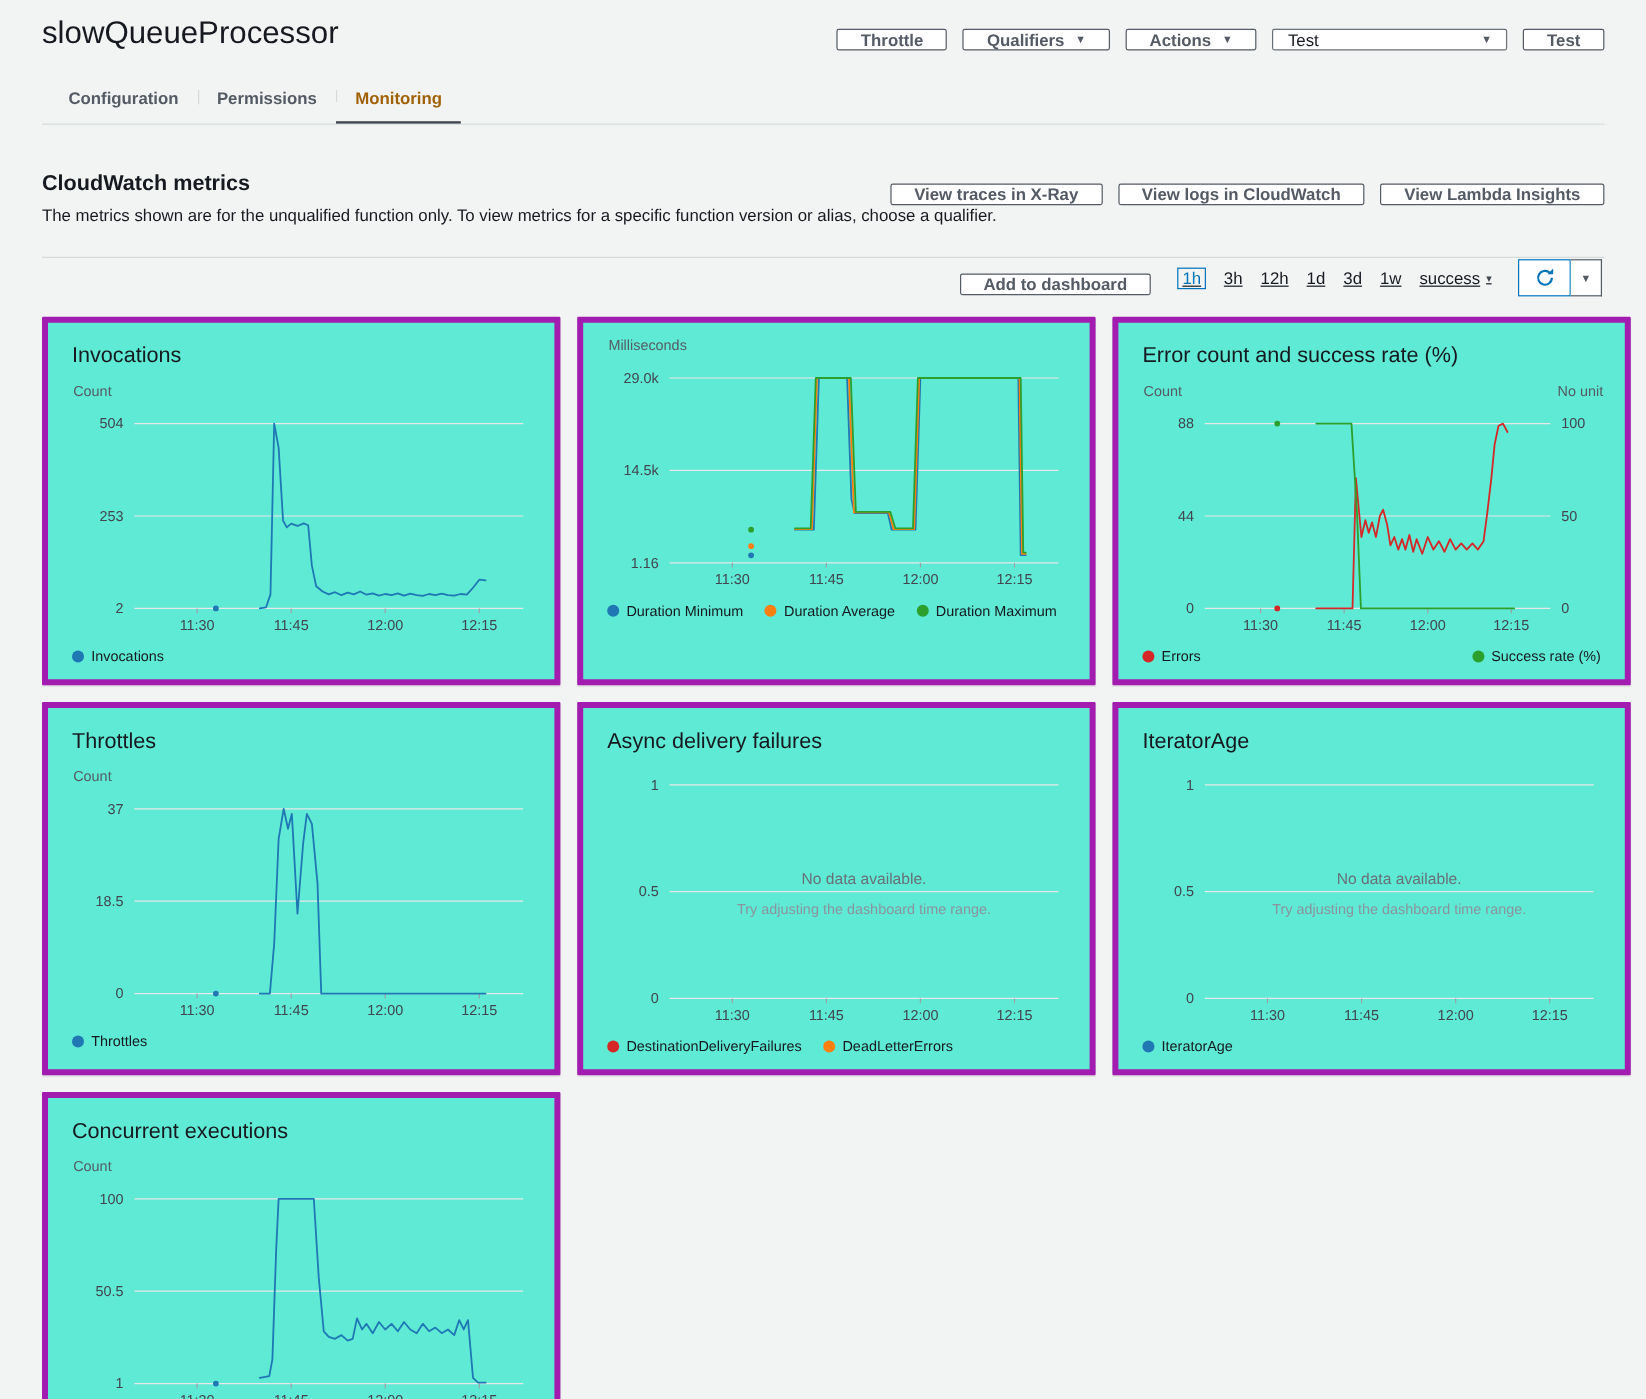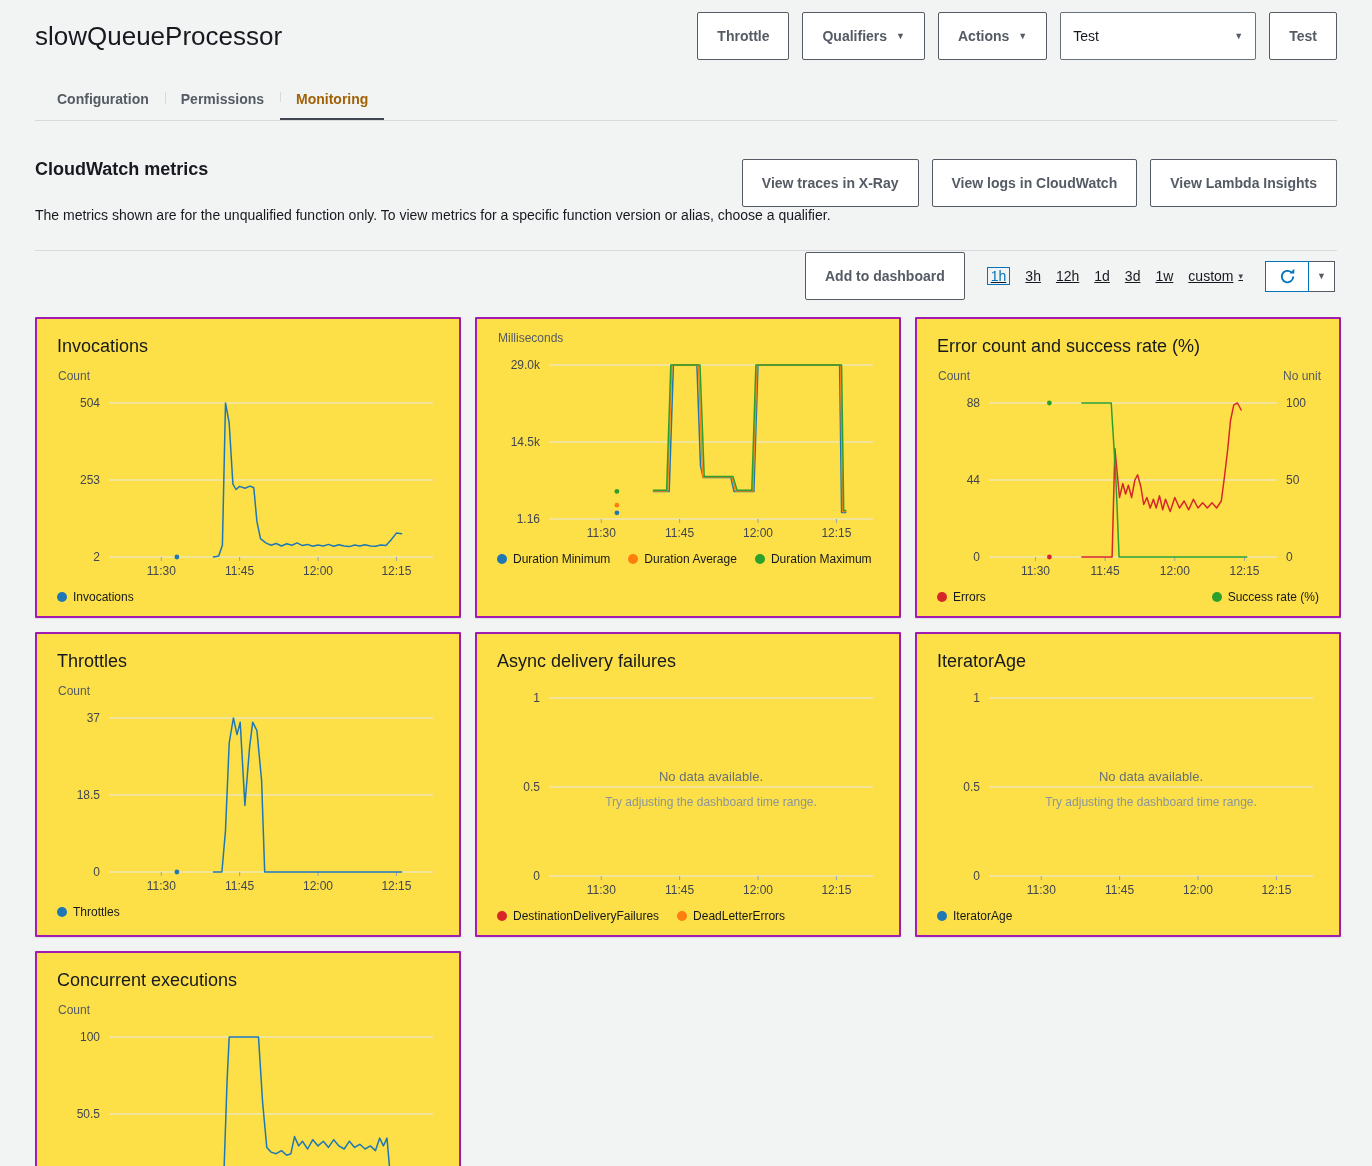--- a/index.html
+++ b/index.html
@@ -13,23 +13,24 @@
   }
   .page { padding: 0 35px; }
 
   
   .topbar { display: flex; justify-content: space-between; align-items: center; padding-top: 12px; }
   h1 { font-size: 26px; font-weight: 500; color: #16191f; }
   .hbtns { display: flex; gap: 13px; align-items: center; }
   .btn {
     background: #fff; border: 1px solid #545b64; border-radius: 2px;
     color: #545b64; font-weight: 700; font-size: 14px;
-    height: 48px; padding: 0 19px; cursor: pointer;
+    height: 18px; padding: 0 19px; cursor: pointer;
     display: inline-flex; align-items: center; gap: 9px; white-space: nowrap;
     font-family: "Liberation Sans", sans-serif;
+    margin-top: 11px;
   }
   .btn .caret { font-size: 9px; color: #545b64; }
   .btn.select { width: 196px; justify-content: space-between; font-weight: 400; color: #16191f; border-color: #687078; padding: 0 12px; }
 
   
   .tabs { display: flex; border-bottom: 1px solid #d5dbdb; margin-top: 16px; padding-left: 6px; }
   .tab { position: relative; font-size: 14px; font-weight: 700; color: #545b64; padding: 15px 16px 13px; cursor: pointer; }
   .tab + .tab::before { content: ""; position: absolute; left: 0; top: 16px; bottom: 16px; width: 1px; background: #d5dbdb; }
   .tab.active { color: #a16207; border-bottom: 2px solid #414750; padding-bottom: 11px; }
 
@@ -55,21 +56,21 @@
   }
   .refresh-caret {
     width: 26px; height: 31px; background: #fff; border: 1px solid #545b64; border-left: none;
     display: flex; align-items: center; justify-content: center;
     font-size: 9px; color: #545b64; cursor: pointer;
   }
 
   
   .grid { display: grid; grid-template-columns: repeat(3, 1fr); gap: 14px; margin-top: 9px; }
   .card {
-    background: #fde047; border: 2px solid #a21caf; border-radius: 1px;
+    background: #5eead4; border: 5px solid #a21caf; border-radius: 1px;
     padding: 12px 16px 8px; box-shadow: 0 1px 1px rgba(0,28,36,0.08);
   }
   .card h3 { font-size: 18px; font-weight: 400; color: #16191f; padding: 5px 0 12px 4px; }
   .unit-row { display: flex; justify-content: space-between; font-size: 12px; color: #545b64; height: 20px; padding: 0 2px 0 5px; }
   svg.plot { display: block; font-family: "Liberation Sans", sans-serif; }
   .legend { display: flex; gap: 18px; align-items: center; font-size: 12px; color: #16191f; padding: 3px 4px 4px; min-height: 20px; }
   .legend.split { justify-content: space-between; }
   .legend-item { display: inline-flex; align-items: center; gap: 6px; cursor: pointer; }
   .legend-dot { width: 10px; height: 10px; border-radius: 50%; flex: 0 0 auto; }
 </style>
@@ -121,21 +122,21 @@
   <div class="toolbar">
     <button class="btn">Add to dashboard</button>
     <div class="ranges">
       <span class="range selected">1h</span>
       <span class="range">3h</span>
       <span class="range">12h</span>
       <span class="range">1d</span>
       <span class="range">3d</span>
       <span class="range">1w</span>
       <span class="range custom">
-        <span>custom</span>
+        <span>success</span>
         <span class="caret">▾</span>
       </span>
     </div>
     <div class="refresh-group">
       <button class="refresh-main">
         <svg width="17" height="17" viewBox="0 0 16 16">
           <path d="M13.4 8a5.4 5.4 0 1 1-1.7-3.9" fill="none" stroke="#0073bb" stroke-width="1.7"></path>
           <path d="M14.4 0.8 L14.4 5.2 L10.0 5.2 Z" fill="#0073bb"></path>
         </svg>
       </button>

